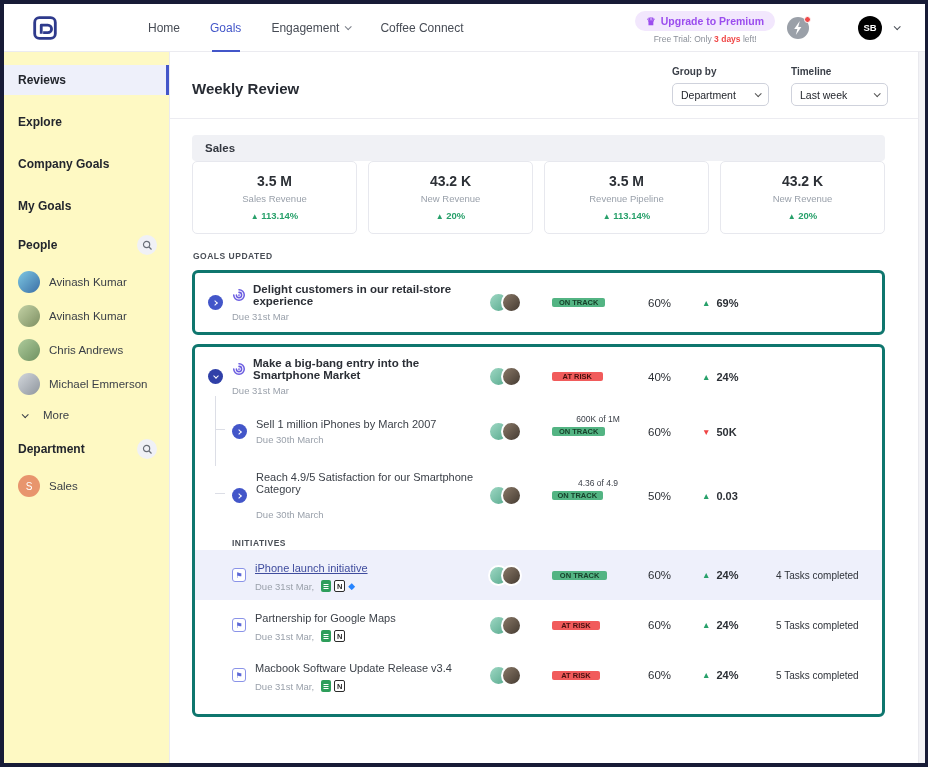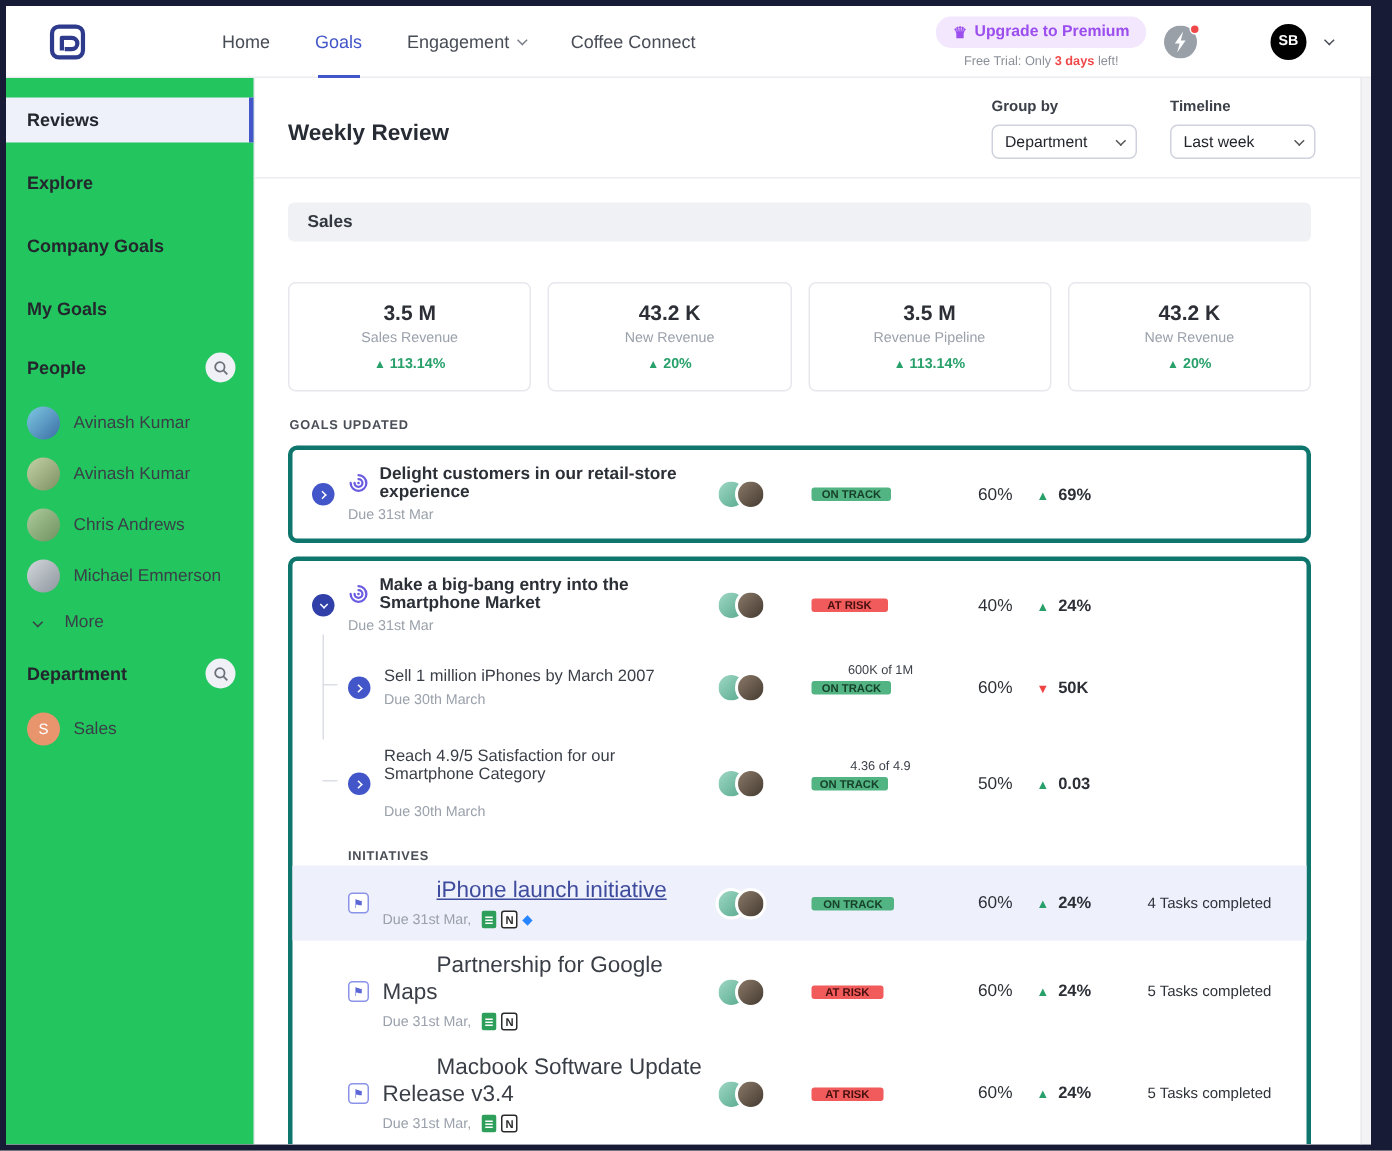--- a/index.html
+++ b/index.html
@@ -1,17 +1,17 @@
 <!DOCTYPE html>
 <html><head>
 <meta charset="utf-8">
 <style>
   * { box-sizing: border-box; margin: 0; padding: 0; }
   body { font-family: "Liberation Sans", sans-serif; background: #2a2a2a; }
-  .frame { width: 928px; height: 767px; background: #171b36; padding: 4px 14px 4px 4px; }
+  .frame { width: 928px; height: 767px; background: #171b36; padding: 4px 3px 4px 4px; }
   .app { width: 100%; height: 100%; background: #fff; display: flex; flex-direction: column; overflow: hidden; }
 
   
   .topbar { height: 48px; min-height: 48px; display: flex; align-items: center; border-bottom: 1px solid #ebebf0; padding: 0 26px; }
   .logo { width: 30px; height: 30px; }
   .nav { display: flex; align-items: center; gap: 30px; margin-left: 88px; }
   .nav-item { position: relative; font-size: 12px; color: #474c55; cursor: pointer; padding: 17px 0; display: flex; align-items: center; gap: 6px; }
   .nav-item.active { color: #4356c9; font-weight: 500; }
   .nav-item.active::after { content: ""; position: absolute; bottom: 0; left: 50%; transform: translateX(-50%); width: 28px; height: 2px; background: #4356c9; }
   .chev { display: inline-block; width: 5px; height: 5px; border-right: 1.5px solid currentColor; border-bottom: 1.5px solid currentColor; transform: rotate(45deg) translateY(-1px); }
@@ -21,21 +21,21 @@
   .upgrade-btn { display: inline-flex; align-items: center; gap: 5px; background: #f2e7fd; color: #9b4dee; font-size: 10.5px; font-weight: 700; border: none; border-radius: 10px; padding: 4px 11px; cursor: pointer; }
   .trial { font-size: 8.5px; color: #8a8f98; margin-top: 3px; }
   .trial .days { color: #f04848; font-weight: 700; }
   .help { position: relative; width: 22px; height: 22px; cursor: pointer; }
   .help .dot { position: absolute; top: -1px; right: -2px; width: 7px; height: 7px; border-radius: 50%; background: #f04848; border: 1px solid #fff; }
   .user-avatar { width: 24px; height: 24px; border-radius: 50%; background: #000000; color: #fff; font-size: 9.5px; font-weight: 700; display: flex; align-items: center; justify-content: center; cursor: pointer; margin-left: 37px; }
   .user-chev { color: #4a4f57; cursor: pointer; }
 
   
   .body { flex: 1; display: flex; overflow: hidden; }
-  .sidebar { width: 166px; min-width: 166px; background: #22c55e; border-right: 1px solid #ebebf0; padding-top: 13px; font-size: 12px; }
+  .sidebar { width: 166px; min-width: 166px; background: #fef9c3; border-right: 1px solid #ebebf0; padding-top: 13px; font-size: 12px; }
   .side-item { display: flex; align-items: center; height: 30px; padding: 0 14px; font-weight: 700; color: #23262d; margin-bottom: 12px; cursor: pointer; }
   .side-item.active { background: #eef0fa; border-right: 3px solid #4356c9; }
   .side-head { display: flex; align-items: center; justify-content: space-between; padding: 0 12px 0 14px; font-weight: 700; color: #23262d; margin: 14px 0 10px; }
   .search-btn { width: 20px; height: 20px; border-radius: 50%; background: #f0f1f6; display: flex; align-items: center; justify-content: center; cursor: pointer; }
   .person { display: flex; align-items: center; gap: 9px; padding: 6px 14px; font-size: 11.5px; color: #3a3f47; cursor: pointer; }
   .p-av { width: 22px; height: 22px; min-width: 22px; border-radius: 50%; }
   .more-row { display: flex; align-items: center; gap: 16px; padding: 8px 14px 4px 18px; font-size: 11.5px; color: #3a3f47; cursor: pointer; }
   .more-row .chev { color: #3a3f47; }
   .dept-av { width: 22px; height: 22px; min-width: 22px; border-radius: 50%; background: #e8956d; color: #fff; font-size: 10px; display: flex; align-items: center; justify-content: center; }
 
@@ -43,21 +43,21 @@
   .main { flex: 1; display: flex; flex-direction: column; overflow: hidden; background: #fff; }
   .main-header { display: flex; align-items: flex-start; justify-content: space-between; padding: 14px 30px 12px 22px; border-bottom: 1px solid #ececf1; }
   .page-title { font-size: 15px; font-weight: 700; color: #272b33; margin-top: 14px; }
   .controls { display: flex; gap: 22px; }
   .control label { display: block; font-size: 10px; font-weight: 700; color: #3a3f48; margin-bottom: 6px; }
   .select { display: flex; align-items: center; justify-content: space-between; width: 97px; height: 23px; border: 1px solid #cfd2dc; border-radius: 5px; padding: 0 8px; font-size: 10.5px; color: #23262d; background: #fff; cursor: pointer; }
   .select .chev { color: #555; }
   .main-scroll { flex: 1; padding: 16px 33px 20px 22px; overflow: hidden; }
 
   .section-bar { height: 26px; background: #f0f1f5; border-radius: 4px; display: flex; align-items: center; padding: 0 13px; font-size: 11.5px; font-weight: 700; color: #33373f; }
-  .metric-row { display: flex; gap: 11px; margin-top: 27px; }
+  .metric-row { display: flex; gap: 11px; margin-top: 0; }
   .metric-card { flex: 1; background: #fff; border: 1px solid #e7e8ee; border-radius: 5px; padding: 11px 6px 12px; text-align: center; }
   .metric-value { font-size: 14px; font-weight: 700; color: #2c3036; }
   .metric-label { font-size: 9.5px; color: #9aa1ab; margin-top: 4px; }
   .metric-delta { font-size: 9.5px; font-weight: 700; color: #27a06a; margin-top: 6px; }
   .metric-delta .tri { font-size: 8px; }
 
   .goals-label, .init-label { font-size: 8.5px; font-weight: 700; letter-spacing: .5px; color: #4a4f57; }
   .goals-label { margin: 17px 0 9px 1px; }
 
   .goal-card { border: 3px solid #0f766e; border-radius: 6px; background: #fff; margin-bottom: 9px; }
@@ -70,21 +70,21 @@
   .gtitle-row { display: flex; align-items: center; gap: 7px; }
   .gtitle { font-size: 11.5px; font-weight: 700; color: #2b2f36; cursor: pointer; }
   .gtitle.plain { font-weight: 400; color: #3a3f47; font-size: 11px; }
   .gdue { font-size: 9.5px; color: #9aa1ab; margin-top: 4px; display: flex; align-items: center; gap: 4px; }
   .spiral-icon { width: 14px; height: 14px; min-width: 14px; }
   .col-av { width: 64px; min-width: 64px; display: flex; }
   .av { width: 21px; height: 21px; border-radius: 50%; border: 2px solid #fff; }
   .av.b { margin-left: -8px; }
   .av-a { background: linear-gradient(135deg, #9fd8c4, #57a98d); }
   .av-b2 { background: linear-gradient(135deg, #8a7968, #443a31); }
-  .col-progress { width: 150px; min-width: 150px; display: flex; align-items: center; gap: 19px; }
+  .col-progress { width: 150px; min-width: 150px; display: flex; align-items: center; gap: 4px; }
   .bar-wrap { position: relative; width: 92px; }
   .measure { position: absolute; top: -13px; left: 0; width: 100%; text-align: center; font-size: 8.5px; color: #3c4049; white-space: nowrap; }
   .bar { width: 92px; height: 13px; background: #dcdfe9; border-radius: 2px; overflow: hidden; }
   .bar-fill { height: 100%; border-radius: 2px; display: flex; align-items: center; justify-content: center; font-size: 7.5px; font-weight: 700; white-space: nowrap; padding: 0 3px; }
   .bar-fill.on-track { background: #53b483; color: #17402a; }
   .bar-fill.at-risk { background: #f15b5b; color: #46100f; }
   .pct { font-size: 11.5px; color: #2c3036; }
   .col-delta { width: 74px; min-width: 74px; font-size: 11px; font-weight: 600; display: flex; align-items: center; gap: 6px; }
   .col-delta .tri { font-size: 8.5px; }
   .col-delta.up { color: #2c3036; } .col-delta.up .tri { color: #27a06a; }
@@ -93,21 +93,21 @@
   .pad-l { padding-left: 13px; }
   .subtree { position: relative; }
   .subtree::before { content: ""; position: absolute; left: 20px; top: -6px; bottom: 64px; width: 1px; background: #dcdee6; }
   .subrow { position: relative; padding-left: 37px; }
   .subrow::before { content: ""; position: absolute; left: 20px; top: 50%; width: 10px; height: 1px; background: #dcdee6; }
   .subrow.tall { align-items: center; padding-top: 16px; }
   .init-label { margin: 8px 0 2px 37px; }
   .init-row { display: flex; align-items: center; padding: 8px 0 8px 37px; }
   .init-row.highlight { background: #eef0fb; }
   .init-icon { width: 14px; height: 14px; min-width: 14px; border: 1px solid #8a93e8; border-radius: 3px; background: #fff; color: #5b67d6; font-size: 8px; display: flex; align-items: center; justify-content: center; }
-  .ititle { font-size: 15px; color: #3f4c9e; text-decoration: underline; cursor: pointer; margin-left: 36px; }
+  .ititle { font-size: 11px; color: #3f4c9e; text-decoration: underline; cursor: pointer; }
   .ititle.plain { color: #3a3f47; text-decoration: none; }
   .imain { flex: 1; min-width: 0; padding-left: 9px; }
   .due-icons { display: inline-flex; align-items: center; gap: 3px; margin-left: 3px; }
   .jira { color: #2684ff; font-size: 9px; line-height: 1; }
   .notion { width: 11px; height: 12px; border: 1px solid #2b2b2b; border-radius: 2px; background: #fff; color: #2b2b2b; font-size: 7.5px; font-weight: 700; display: flex; align-items: center; justify-content: center; }
   .card2-bottom { height: 14px; }
   .product-section { margin-top: 20px; }
   .scroll-strip { width: 7px; min-width: 7px; background: #f3f3f6; border-left: 1px solid #e9e9ee; }
 </style>
 </head>

